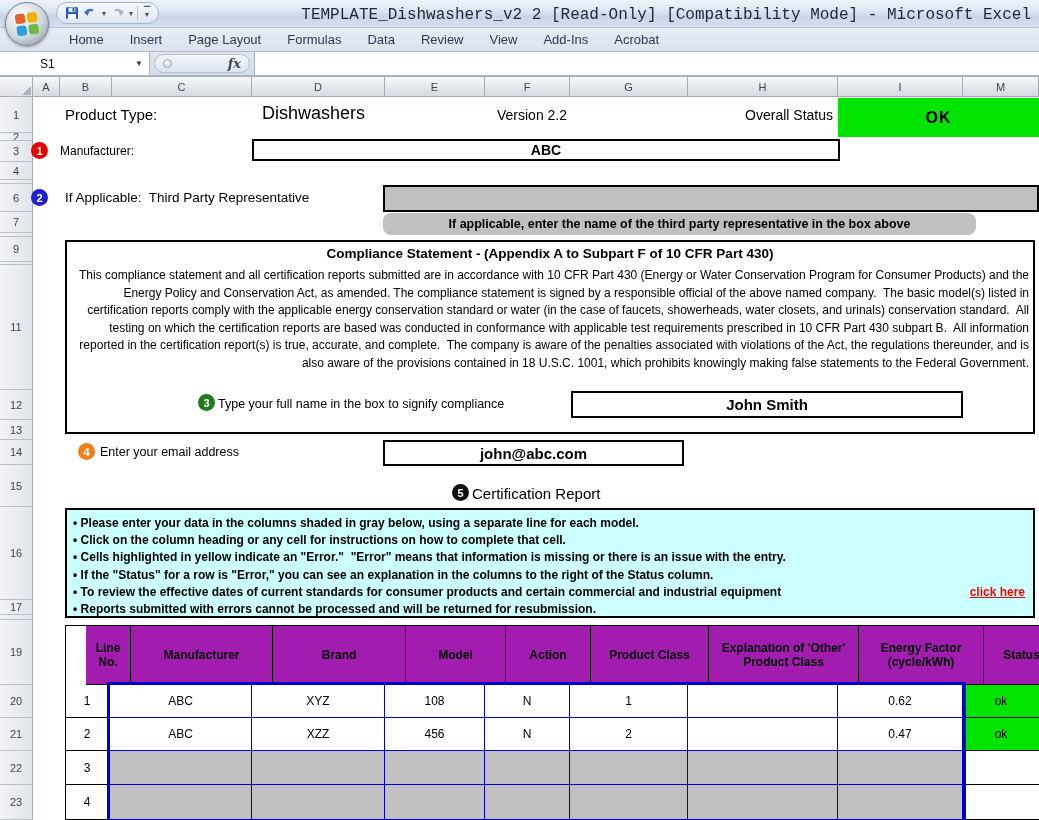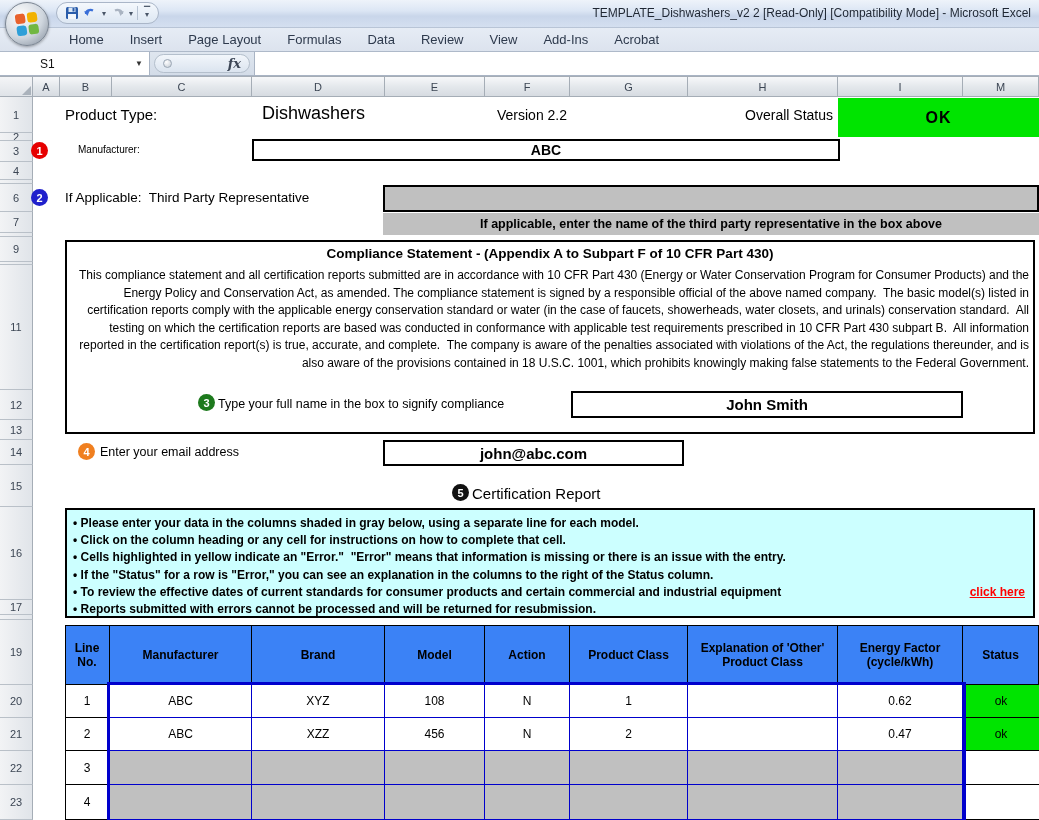--- a/index.html
+++ b/index.html
@@ -17,21 +17,21 @@
   .office-logo span { border-radius:3px; display:block; }
   .office-logo .o1{background:#e8612c}.office-logo .o2{background:#f2b200}
   .office-logo .o3{background:#2e9fd8}.office-logo .o4{background:#71b742}
   .qat { position:absolute; left:56px; top:2px; height:22px; display:flex; align-items:center; gap:4px;
     padding:0 8px; border:1px solid #aab6c8; border-radius:12px;
     background:linear-gradient(#f4f8fd,#dde7f3); }
   .qat svg { display:block; }
   .qat .caret { font-size:8px; color:#4a5668; }
   .qat-sep { width:1px; height:14px; background:#b6c2d2; }
   .qat-customize { display:flex; flex-direction:column; align-items:center; font-size:8px; color:#4a5668; line-height:4px; padding-left:2px; cursor:pointer; }
-  .win-title { position:absolute; right:8px; top:6px; font-size:12px; color:#1f2733; }
+  .win-title { position:absolute; right:8px; top:6px; font-size:16px; color:#1f2733;font-family:Liberation Mono, monospace; }
 
   
   .tabrow { position:absolute; left:0; top:28px; width:1039px; height:24px;
     background:linear-gradient(#e6ecf5,#dce3ee); border-bottom:1px solid #aeb9c9;
     display:flex; align-items:center; padding-left:56px; }
   .tab { font-size:13px; color:#2e3razor; color:#2e3a4d; padding:3px 13px; cursor:pointer; }
 
   
   .formularow { position:absolute; left:0; top:52px; width:1039px; height:24px;
     background:linear-gradient(#dfe6ef,#d3dce8); border-bottom:1px solid #a9b4c4; display:flex; align-items:stretch; }
@@ -75,21 +75,21 @@
   .compliance-body { font-size:12px; line-height:17.6px; padding:6px 4px 0 4px; color:#000; white-space:pre-wrap; text-align:right; }
 
   .cyan-box { background:var(--info-cyan,#ccffff); border:2px solid #000; padding:5px 6px 0 6px; }
   .instr-line { font-size:12px; font-weight:bold; line-height:17.2px; white-space:pre-wrap; display:flex; }
   .instr-line::before { content:"\2022\00a0"; }
   .instr-line .instr-text { flex:1; }
   .click-here { color:var(--link-red,#ff0000); text-decoration:underline; cursor:pointer; white-space:nowrap; padding-right:2px; }
 
   .tcell { position:absolute; display:flex; align-items:center; justify-content:center; text-align:center;
     font-size:12px; color:#000; cursor:cell; }
-  .tcell.hdr { font-weight:bold; border-right:1px solid #000; border-bottom:1px solid #000; background:#3b82f6; line-height:14px; padding:7px 4px; }
+  .tcell.hdr { font-weight:bold; border-right:1px solid #000; border-bottom:1px solid #000; background:#a21caf; line-height:14px; padding:7px 4px;margin-left:21px; }
   .tcell.lineno { border-right:1px solid #000; border-bottom:1px solid #000; background:#fff; }
   .tcell.data { border-right:1px solid var(--data-blue,#0000cc); border-bottom:1px solid var(--data-blue,#0000cc); background:#fff; }
   .tcell.data.shaded { background:var(--shaded-gray,#c0c0c0); }
   .tcell.status { border-bottom:1px solid #000; background:#fff; }
   .tcell.status.ok { background:var(--ok-green,#00e400); }
   .blue-outline { position:absolute; border:3px solid var(--data-blue,#0000cc); border-bottom:none; pointer-events:none; }
   .vline-black { position:absolute; width:1px; background:#000; pointer-events:none; }
   .hline-black { position:absolute; height:1px; background:#000; pointer-events:none; }
 </style>
 </head>
@@ -204,27 +204,27 @@
       <div class="rowhead" style="height:35px">23</div>
     </div>
 
   <div class="abs bold" style="left:65px; top:9px; font-size:15px;">Product Type:</div>
   <div class="abs bold" style="left:262px; top:6px; font-size:18px;">Dishwashers</div>
   <div class="abs" style="left:497px; top:10px; font-size:14px;">Version 2.2</div>
   <div class="abs bold" style="left:688px; top:10px; width:145px; text-align:right; font-size:14px;">Overall Status</div>
   <div class="abs ok-cell" style="left:838px; top:1px; width:201px; height:39px;">OK</div>
 
   <div class="abs marker" style="left:31px; top:45px; background:var(--m-red,#e60000);">1</div>
-  <div class="abs bold" style="left:78px; top:47px; font-size:10px;">Manufacturer:</div>
+  <div class="abs bold" style="left:60px; top:47px; font-size:12px;">Manufacturer:</div>
   <div class="abs inputbox" style="left:252px; top:42px; width:588px; height:22px; font-size:14px;">ABC</div>
 
   <div class="abs marker" style="left:31px; top:92px; background:var(--m-blue,#2020cc);">2</div>
   <div class="abs bold" style="left:65px; top:93px; font-size:13.5px; white-space:pre-wrap;">If Applicable:  Third Party Representative</div>
   <div class="abs inputbox graybox" style="left:383px; top:88px; width:656px; height:27px; border-width:2px;"></div>
-  <div class="abs hintbar" style="left:383px; top:116px; width:656px; height:22px;">If applicable, enter the name of the third party representative in the box above</div>
+  <div class="abs hintbar" style="left:383px; top:116px; width:593px; height:22px;border-radius:8px;">If applicable, enter the name of the third party representative in the box above</div>
 
   <div class="abs compliance-box" style="left:65px; top:143px; width:970px; height:194px;">
     <div class="compliance-title">Compliance Statement - (Appendix A to Subpart F of 10 CFR Part 430)</div>
     <div class="compliance-body">This compliance statement and all certification reports submitted are in accordance with 10 CFR Part 430 (Energy or Water Conservation Program for Consumer Products) and the Energy Policy and Conservation Act, as amended. The compliance statement is signed by a responsible official of the above named company.  The basic model(s) listed in certification reports comply with the applicable energy conservation standard or water (in the case of faucets, showerheads, water closets, and urinals) conservation standard.  All testing on which the certification reports are based was conducted in conformance with applicable test requirements prescribed in 10 CFR Part 430 subpart B.  All information reported in the certification report(s) is true, accurate, and complete.  The company is aware of the penalties associated with violations of the Act, the regulations thereunder, and is also aware of the provisions contained in 18 U.S.C. 1001, which prohibits knowingly making false statements to the Federal Government.</div>
   </div>
   <div class="abs marker" style="left:198px; top:297px; background:var(--m-green,#1d7a1d);">3</div>
   <div class="abs" style="left:218px; top:300px; font-size:12.5px;">Type your full name in the box to signify compliance</div>
   <div class="abs inputbox" style="left:571px; top:294px; width:392px; height:27px;">John Smith</div>
 
   <div class="abs marker" style="left:78px; top:346px; background:var(--m-orange,#f07f1f);">4</div>

